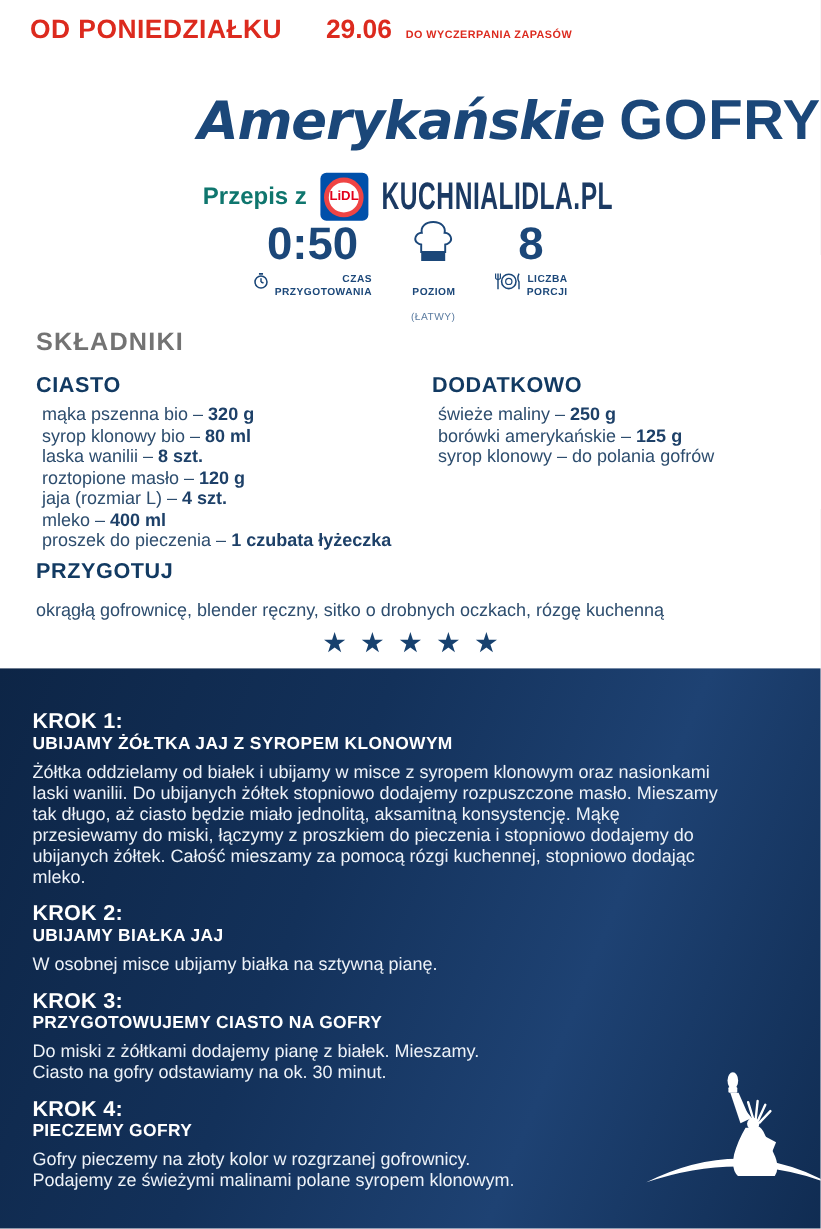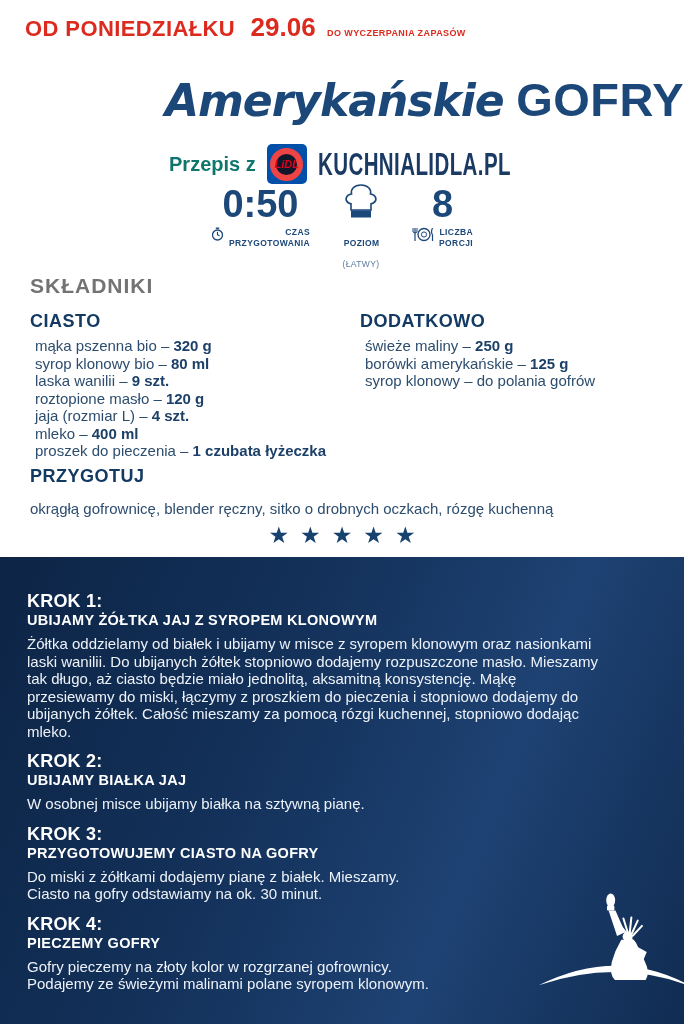--- a/index.html
+++ b/index.html
@@ -6,33 +6,33 @@
   html,body { background:#e8e8e8; }
   body { font-family:"Liberation Sans", sans-serif; }
   .page {
     position:relative; width:684px; height:1024px; margin:0 auto;
     background:#ffffff; overflow:hidden;
   }
 
   
   .promo { position:absolute; top:12px; left:25px; color:#dc2a1e; white-space:nowrap; }
   .promo-text { font-size:22px; font-weight:900; letter-spacing:.4px; }
-  .promo-date { font-size:26px; font-weight:900; margin-left:11px;text-align:center; }
+  .promo-date { font-size:22px; font-weight:900; margin-left:32px;text-align:center; }
   .promo-note { font-size:9px; font-weight:700; letter-spacing:.4px; margin-left:7px; }
 
   
   .title-block { position:absolute; top:72px; left:0; width:100%; text-align:right; color:#1b4779; white-space:nowrap; }
   .title-script { font-family:"DejaVu Sans", sans-serif; font-style:italic; font-weight:700; font-size:44px; letter-spacing:-1px; }
   .title-caps { font-weight:900; font-size:47px; letter-spacing:.5px; margin-left:8px; }
 
   
   .source-row { position:absolute; top:144px; left:0; width:100%; display:flex; justify-content:center; align-items:center; gap:11px; }
   .source-prefix { font-size:20px; font-weight:800; color:#0f766e; }
   .lidl-logo { width:40px; height:40px; background:#0050aa; border-radius:5px; display:flex; align-items:center; justify-content:center; flex:0 0 auto; }
-  .lidl-circle { width:33px; height:33px; border-radius:50%; background:#0f172a; border:6px solid #ef4444; display:flex; align-items:center; justify-content:center; font-size:11px; font-weight:900; color:#e3001b; letter-spacing:0;font-style:italic; }
+  .lidl-circle { width:33px; height:33px; border-radius:50%; background:#ffffff; border:4px solid #ef4444; display:flex; align-items:center; justify-content:center; font-size:11px; font-weight:900; color:#e3001b; letter-spacing:0; }
   .source-site { font-size:25px; font-weight:700; color:#1b3a63; transform:scale(.82,1.28); transform-origin:left center; margin-right:-38px; letter-spacing:.5px; }
 
   
   .meta-row { position:absolute; top:184px; left:0; width:100%; display:flex; justify-content:center; align-items:flex-start; gap:30px; color:#1b4779; }
   .meta-card { display:flex; flex-direction:column; align-items:center; }
   .meta-num { font-size:38px; font-weight:700; line-height:40px; }
   .meta-label-row { display:flex; gap:5px; align-items:flex-start; margin-top:3px; }
   .meta-label { font-size:8.5px; font-weight:800; letter-spacing:.4px; line-height:10.5px; white-space:pre-line; text-align:right; }
   .meta-sub { font-size:8.5px; font-weight:400; color:#5a7ba0; line-height:10.5px; }
   .hat-wrap { height:40px; display:flex; align-items:flex-end; }
@@ -139,21 +139,21 @@
       </div>
     </div>
   </div>
 
   <div class="skladniki-heading">SKŁADNIKI</div>
 
   <div class="ing-group left">
     <div class="group-name">CIASTO</div>
     <div class="ing-row"><span>mąka pszenna bio – </span><b>320 g</b></div>
     <div class="ing-row"><span>syrop klonowy bio – </span><b>80 ml</b></div>
-    <div class="ing-row"><span>laska wanilii – </span><b>9 szt.</b></div>
+    <div class="ing-row"><span>laska wanilii – </span><b>8 szt.</b></div>
     <div class="ing-row"><span>roztopione masło – </span><b>120 g</b></div>
     <div class="ing-row"><span>jaja (rozmiar L) – </span><b>4 szt.</b></div>
     <div class="ing-row"><span>mleko – </span><b>400 ml</b></div>
     <div class="ing-row"><span>proszek do pieczenia – </span><b>1 czubata łyżeczka</b></div>
   </div>
 
   <div class="ing-group right">
     <div class="group-name">DODATKOWO</div>
     <div class="ing-row"><span>świeże maliny – </span><b>250 g</b></div>
     <div class="ing-row"><span>borówki amerykańskie – </span><b>125 g</b></div>

